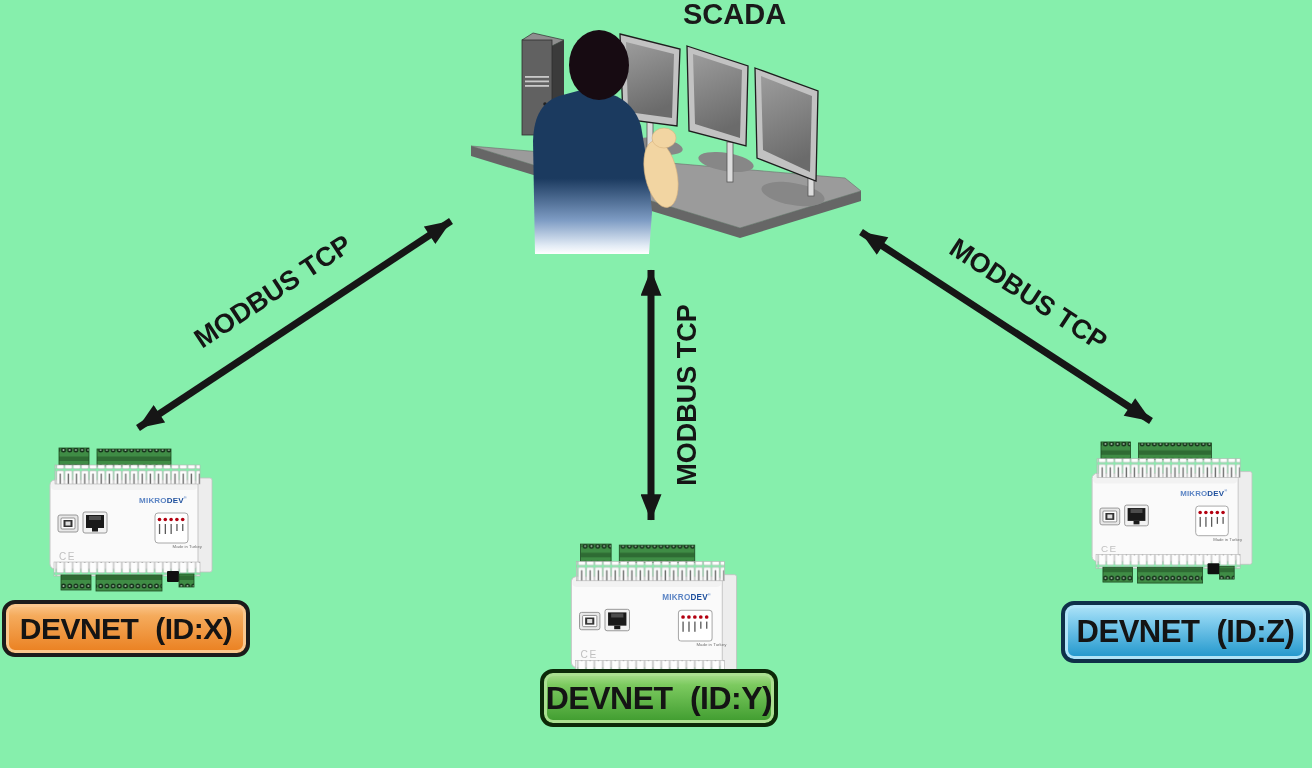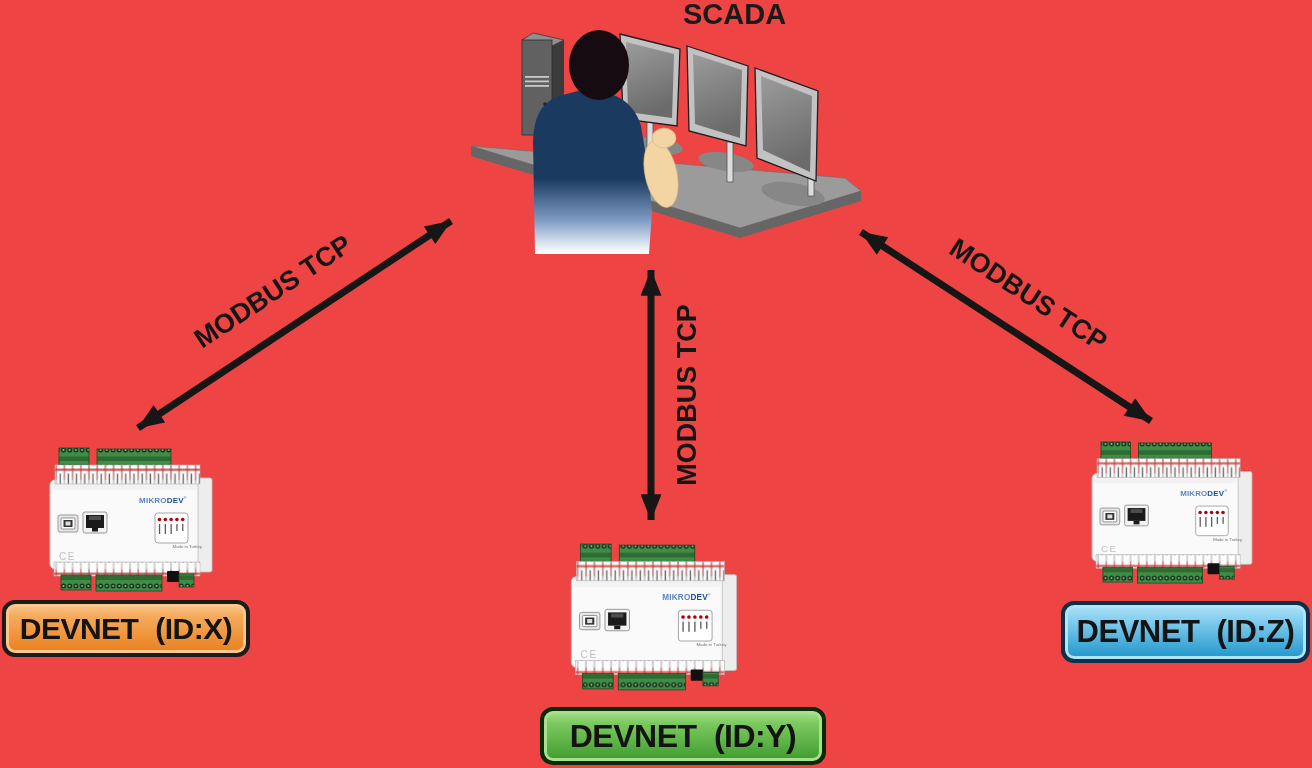--- a/index.html
+++ b/index.html
@@ -1,17 +1,17 @@
 <!DOCTYPE html>
 <html><head>
 <meta charset="utf-8">
 <style>
   html,body { margin:0; padding:0; background:#ffffff; }
   .canvas {
-    position:relative; width:1312px; height:768px; background:#ef4444;
+    position:relative; width:1312px; height:768px; background:#86efac;
     overflow:hidden; font-family:"Liberation Sans", sans-serif;
   }
   .canvas * { box-sizing:border-box; }
 
   .diagram-title {
     position:absolute; font-weight:bold; font-size:29px; color:#1a1a1a;
     letter-spacing:0px; white-space:nowrap;
   }
   .conn-label {
     position:absolute; font-weight:bold; font-size:27px; color:#151515;
@@ -257,17 +257,17 @@
     <text class="ce-mark" x="11" y="116">CE</text>
     <rect x="6" y="118" width="146" height="14" fill="url(#pat-tags)" stroke="#B3B3B3" stroke-width="0.6"></rect>
     <rect x="119" y="127" width="12" height="11" rx="1" fill="#101010"></rect>
     <rect x="13" y="131" width="30" height="15" fill="url(#pat-screws)" stroke="#1E4A22" stroke-width="0.8"></rect>
     <rect x="48" y="131" width="66" height="16" fill="url(#pat-screws)" stroke="#1E4A22" stroke-width="0.8"></rect>
     <rect x="131" y="130" width="15" height="13" fill="url(#pat-screws)" stroke="#1E4A22" stroke-width="0.8"></rect>
   </svg>
 
   <div class="badge" style="left: 2px; top: 600px; width: 248px; height: 57px; font-size: 30px; --bd: #1B1B1B; --rim: #FAC78D; --gtop: #F5AB5C; --gbot: #EA7F1F; --tc: #141414;">DEVNET (ID:X)</div>
 
-  <div class="badge" style="left: 540px; top: 707px; width: 286px; height: 58px; font-size: 32px; --bd: #0C2908; --rim: #AADF90; --gtop: #7CCA5F; --gbot: #3E9B2E; --tc: #141414;">DEVNET (ID:Y)</div>
+  <div class="badge" style="left: 540px; top: 669px; width: 238px; height: 58px; font-size: 32px; --bd: #0C2908; --rim: #AADF90; --gtop: #7CCA5F; --gbot: #3E9B2E; --tc: #141414;">DEVNET (ID:Y)</div>
 
   <div class="badge" style="left: 1061px; top: 601px; width: 249px; height: 62px; font-size: 31px; --bd: #0F3049; --rim: #B0E4F8; --gtop: #89D1F0; --gbot: #1E95CB; --tc: #141414;">DEVNET (ID:Z)</div>
 
 </div>
 
 </body></html>

